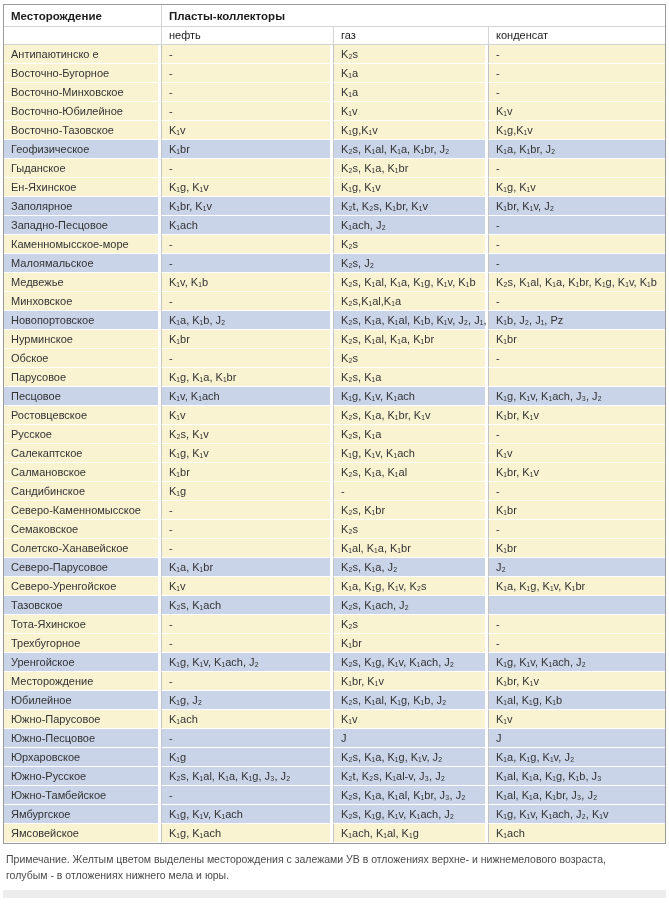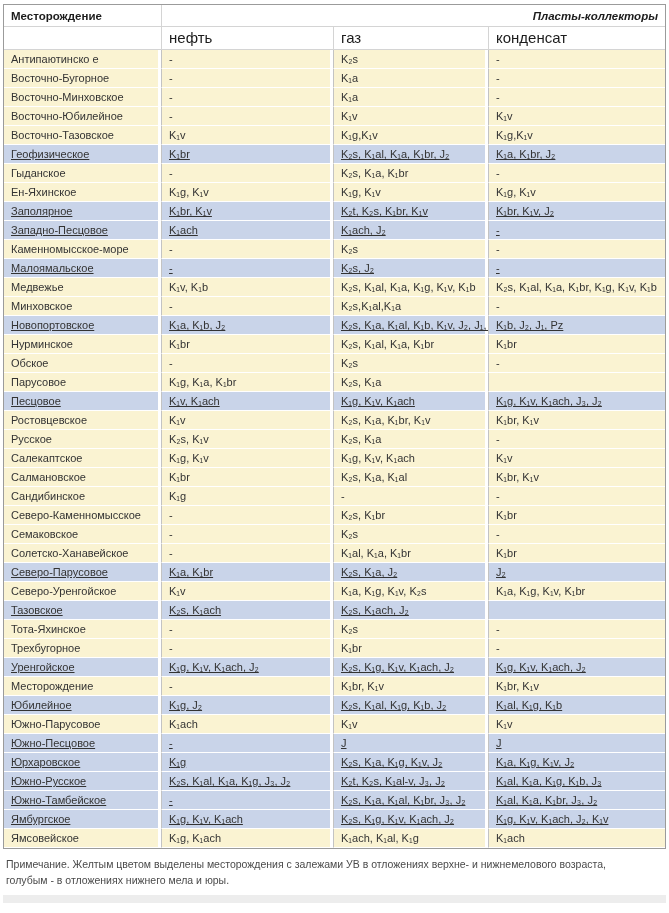--- a/index.html
+++ b/index.html
@@ -19,36 +19,36 @@
   col.c4 { width:auto; }
 
   th {
     background:#ffffff; text-align:left; font-weight:bold;
     font-size:11.5px; color:#1c1c1c;
     padding:5px 7px 4px 7px;
     border-right:1px solid #d4d4d4;
     border-bottom:1px solid #d4d4d4;
     white-space:nowrap; overflow:hidden;margin-left:24px;
   }
-  th.group { text-align:right;font-style:italic; }
-  tr.subhead th { font-weight:normal; font-size:15px; padding:2px 7px 3px 7px; }
+  th.group { text-align:left; }
+  tr.subhead th { font-weight:normal; font-size:11px; padding:2px 7px 3px 7px; }
   th:last-child, td:last-child { border-right:none; }
 
   td {
     font-size:11px; color:#333333;
     line-height:14px; padding:2px 7px;
     border-right:1px solid #c3c3c3;
     border-bottom:1px solid #ffffff;
     box-shadow: inset -3px 0 0 #ffffff;
     white-space:nowrap; overflow:hidden;
   }
   td:last-child { box-shadow:none; }
 
   tr.row-yellow td { background: var(--yellow-row, #faf3d2); }
-  tr.row-blue td   { background: var(--blue-row,   #c9d4e9); text-decoration: underline; }
+  tr.row-blue td   { background: var(--blue-row,   #c9d4e9); }
 
   .note {
     font-size:10.5px; color:#4a4a4a; line-height:1.55;
     margin:7px 17px 6px 3px;
   }
   .caption {
     background:#ededed; font-size:10.5px; color:#3c3c3c;
     padding:4px 7px; line-height:1.45; margin:0 0 4px 0;
   }
 </style>

